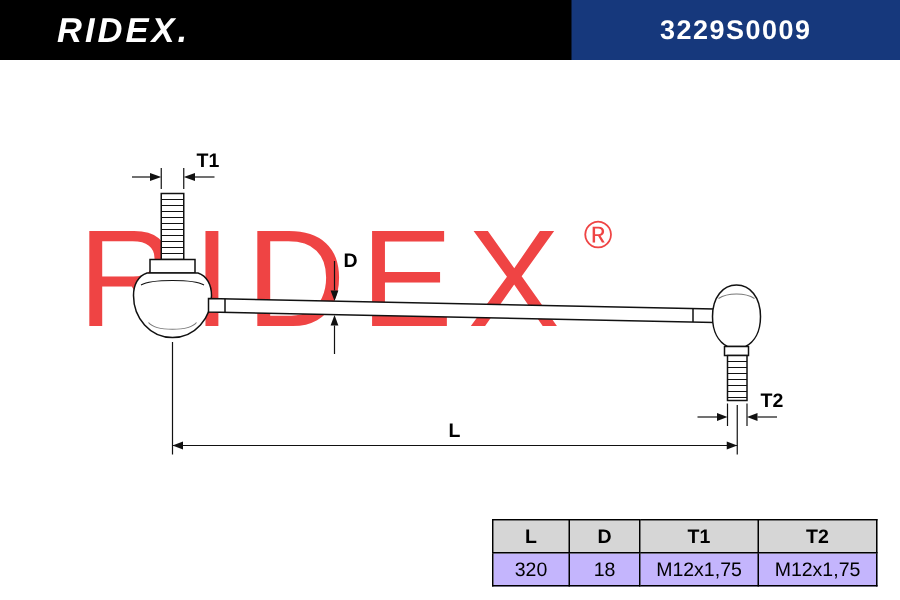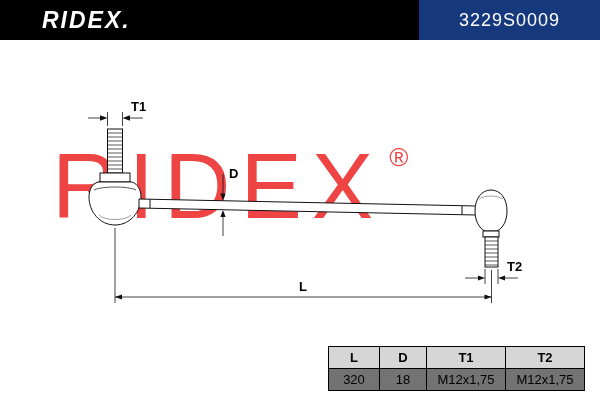--- a/index.html
+++ b/index.html
@@ -7,43 +7,43 @@
     width:600px; height:400px; position:relative; overflow:hidden;
     background:#ffffff; font-family:"Liberation Sans", sans-serif;
   }
   .header {
     position:absolute; top:0; left:0; width:600px; height:40px;
     background:#000000; display:flex; align-items:center;
     justify-content:space-between; z-index:3;
   }
   .logo {
     color:#ffffff; font-weight:800; font-size:23px; letter-spacing:2px;
-    padding-left:10px; font-style:italic;margin-left:32px;
+    padding-left:38px; font-style:italic;
   }
   .part-number {
-    height:100%; width:181px; background:#16387c; color:#ffffff;
+    height:100%; width:219px; background:#16387c; color:#ffffff;
     display:flex; align-items:center; justify-content:center;
-    font-weight:normal; font-size:18px; letter-spacing:1px;
+    font-weight:bold; font-size:18px; letter-spacing:1px;
   }
   .watermark {
     position:absolute; top:140px; left:52px; z-index:0; white-space:nowrap;
     font-size:92px; font-weight:400; color:#ef4444; letter-spacing:10px;
     line-height:1; user-select:none;
   }
   .watermark .reg {
     font-size:26px; letter-spacing:0; position:relative; top:-52px; margin-left:6px;
   }
   svg.drawing { position:absolute; top:0; left:0; z-index:1; }
   .dim-label { font-family:"Liberation Sans", sans-serif; font-size:13px; font-weight:bold; fill:#000; }
   .spec-table {
     position:absolute; right:15px; bottom:9px; z-index:2;
     border-collapse:collapse; font-size:13px;
   }
   .spec-table th, .spec-table td {
-    border:1px solid #000; text-align:center; padding:3px 6px; background:#737373;
+    border:1px solid #000; text-align:center; padding:3px 6px; background:#c4b5fd;
   }
   .spec-table th { background:#d6d6d6; font-weight:bold; }
   .col-l { width:38px; } .col-d { width:34px; } .col-t { width:66px; }
 </style>
 </head>
 <body>
 
 <div class="header">
   <div class="logo">RIDEX.</div>
   <div class="part-number">3229S0009</div>

